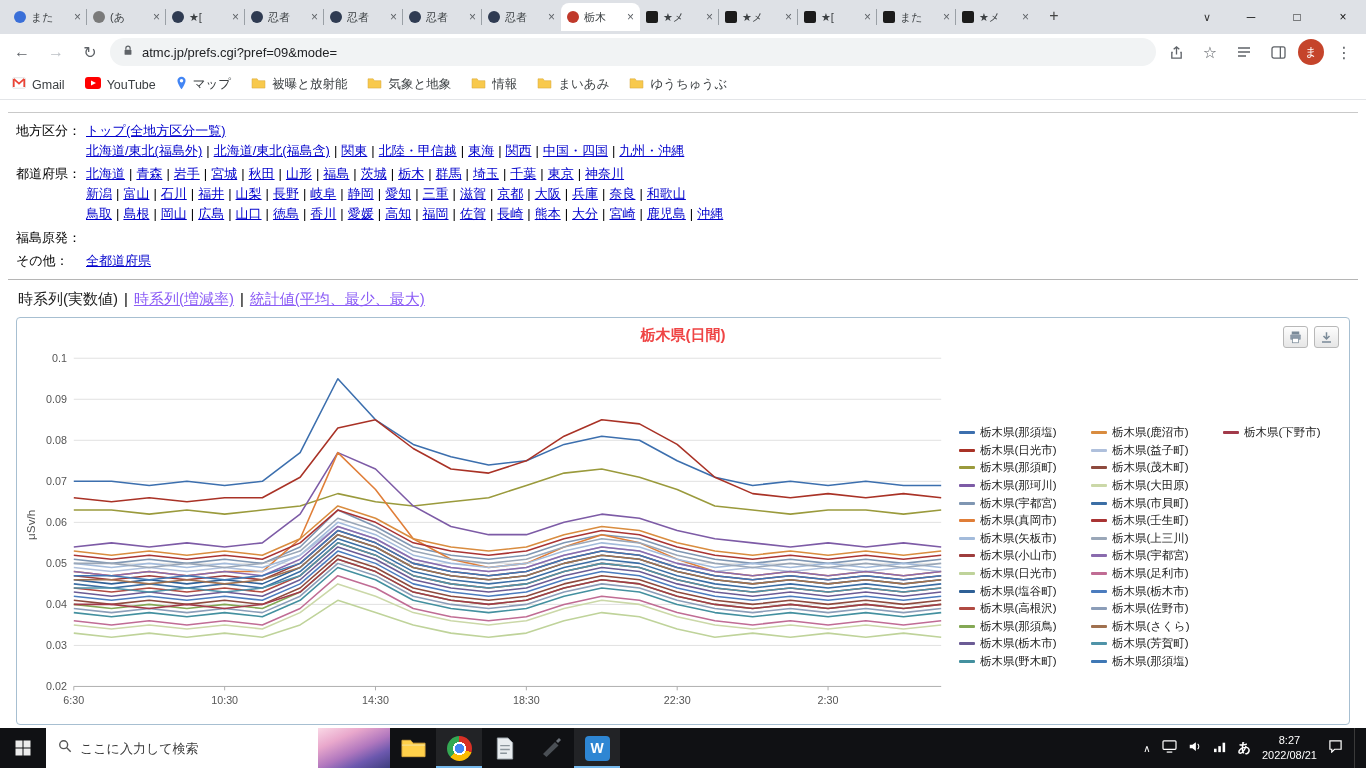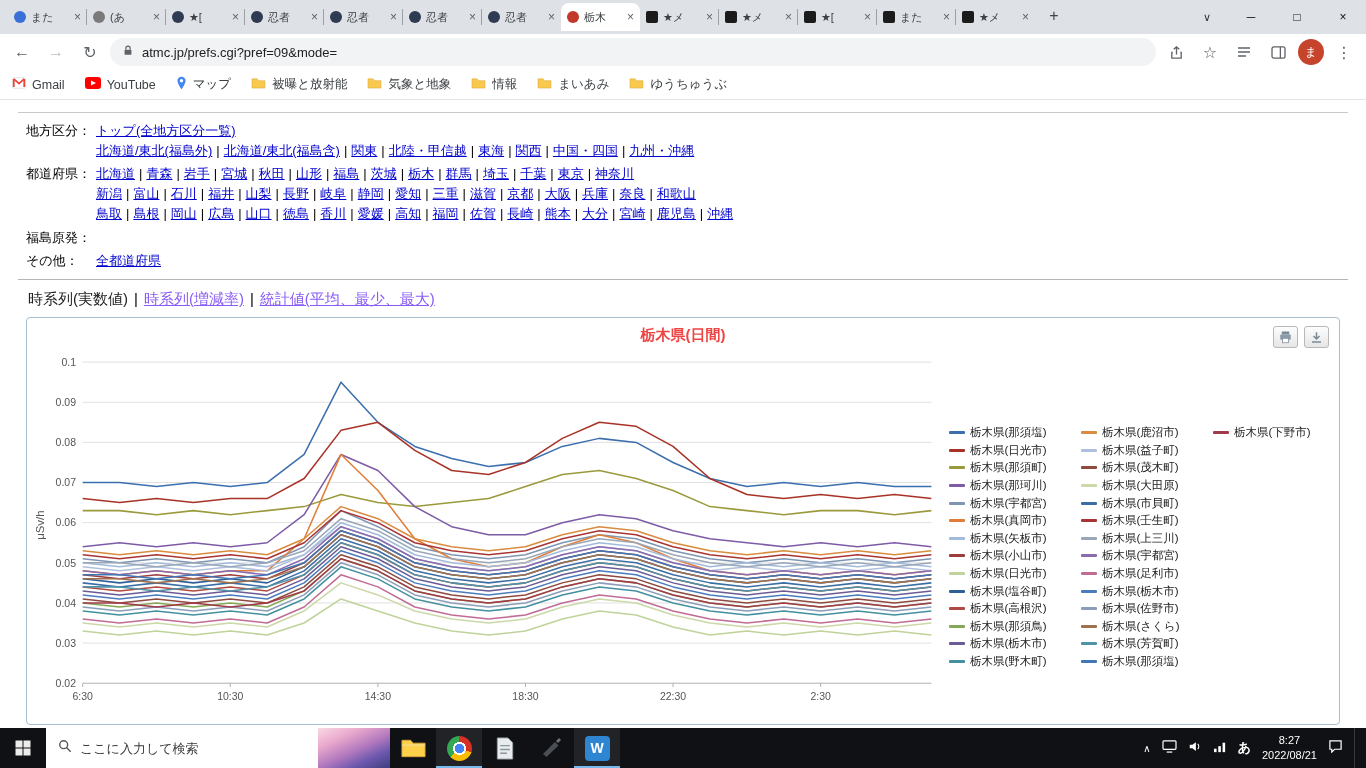--- a/index.html
+++ b/index.html
@@ -36,21 +36,21 @@
                 padding:3px 12px; gap:8px; font-size:13px; color:#202124; }
   .avatar { width:26px; height:26px; border-radius:50%; background:#C5442B; color:#fff; font-size:12px;
             display:flex; align-items:center; justify-content:center; }
 
   
   .bookmarks { height:30px; background:#fff; border-bottom:1px solid #E3E5E8; display:flex; align-items:center;
                padding:0 12px; gap:20px; font-size:12.5px; color:#3C4043; }
   .bm-item { display:flex; align-items:center; gap:6px; white-space:nowrap; }
 
   
-  .page { height:628px; position:relative; padding:0 26px; background:#fff; overflow:hidden; }
+  .page { height:628px; position:relative; padding:0 16px; background:#fff; overflow:hidden; }
   .rule { border:0; border-top:1px solid #C9C9C9; margin:12px -8px 8px -8px; }
   .rule2 { border:0; border-top:1px solid #B5B5B5; margin:8px -8px 8px -8px; }
   .nav-row { display:flex; font-size:13px; line-height:20px; margin-bottom:3px; color:#000; }
   .nav-row.gap-top { margin-top:4px; }
   .nav-label { width:70px; flex:none; }
   .nav-content a { color:#0000CC; text-decoration:underline; }
   .sep { color:#000; margin:0 4px; }
   .new-badge { color:#E00000; margin-left:6px; }
   .series-tabs { font-size:15px; margin:10px 0 8px 2px; color:#222; }
   .series-tabs a { color:#8b5cf6; text-decoration:underline; }

